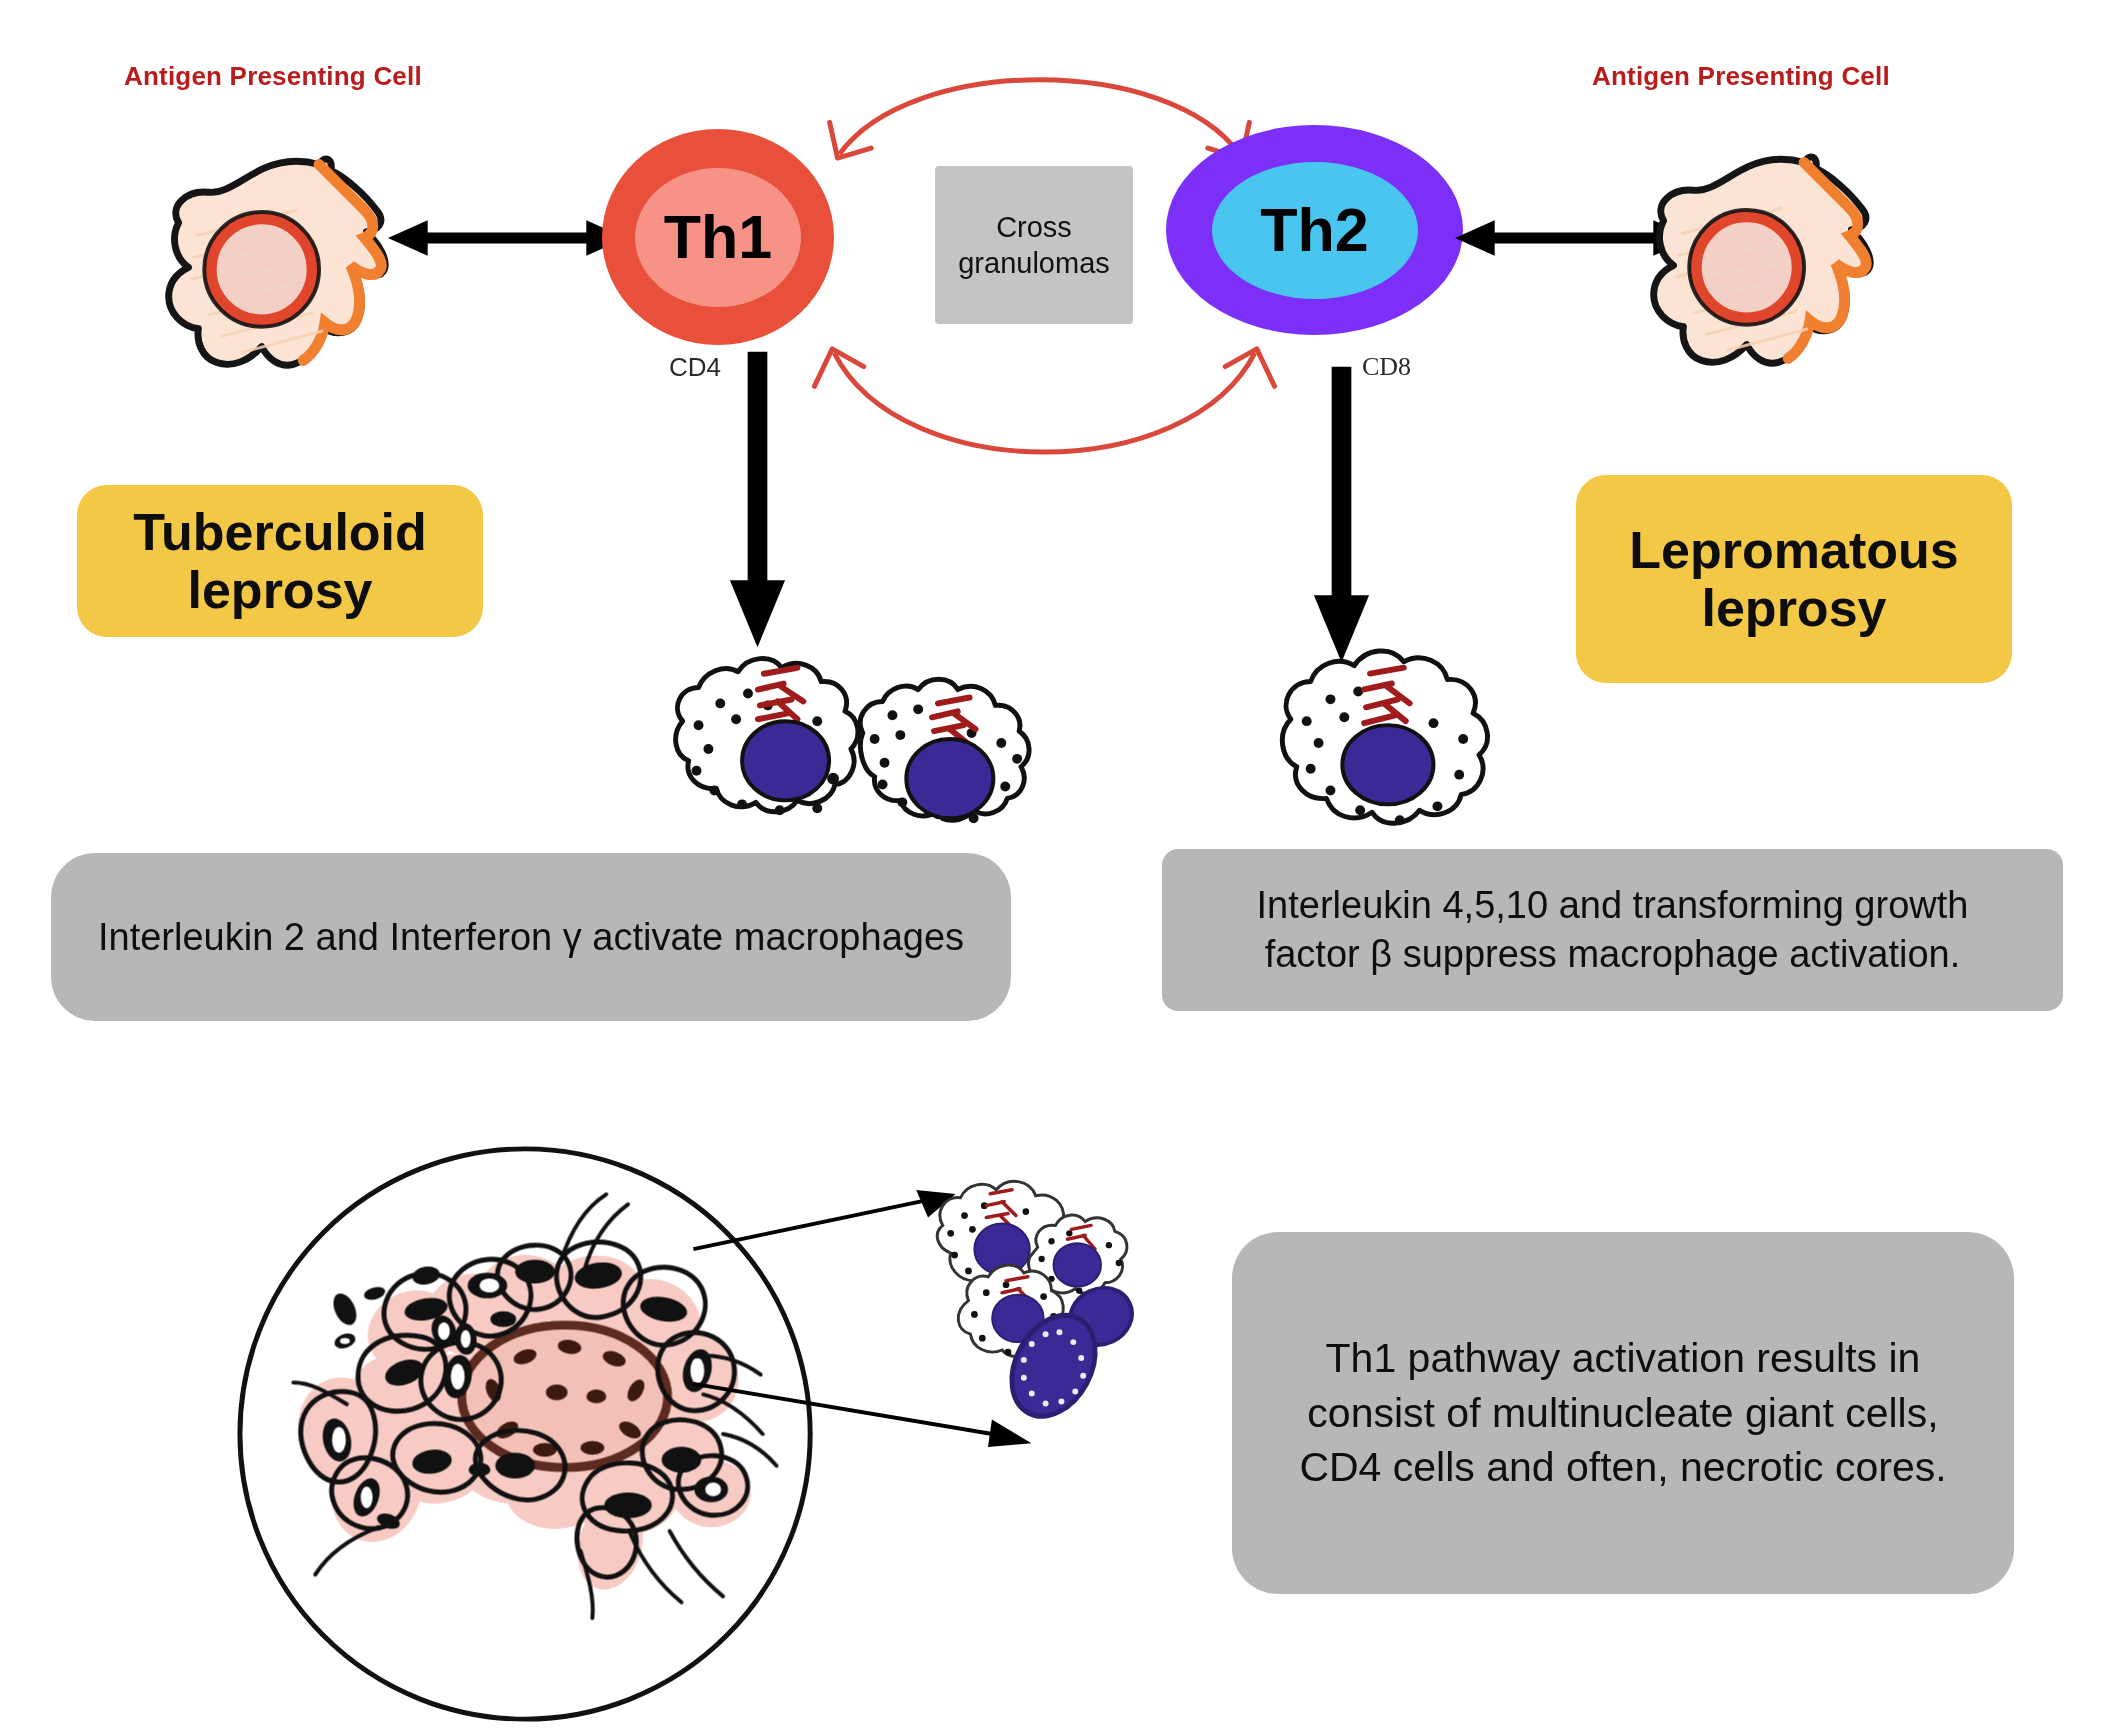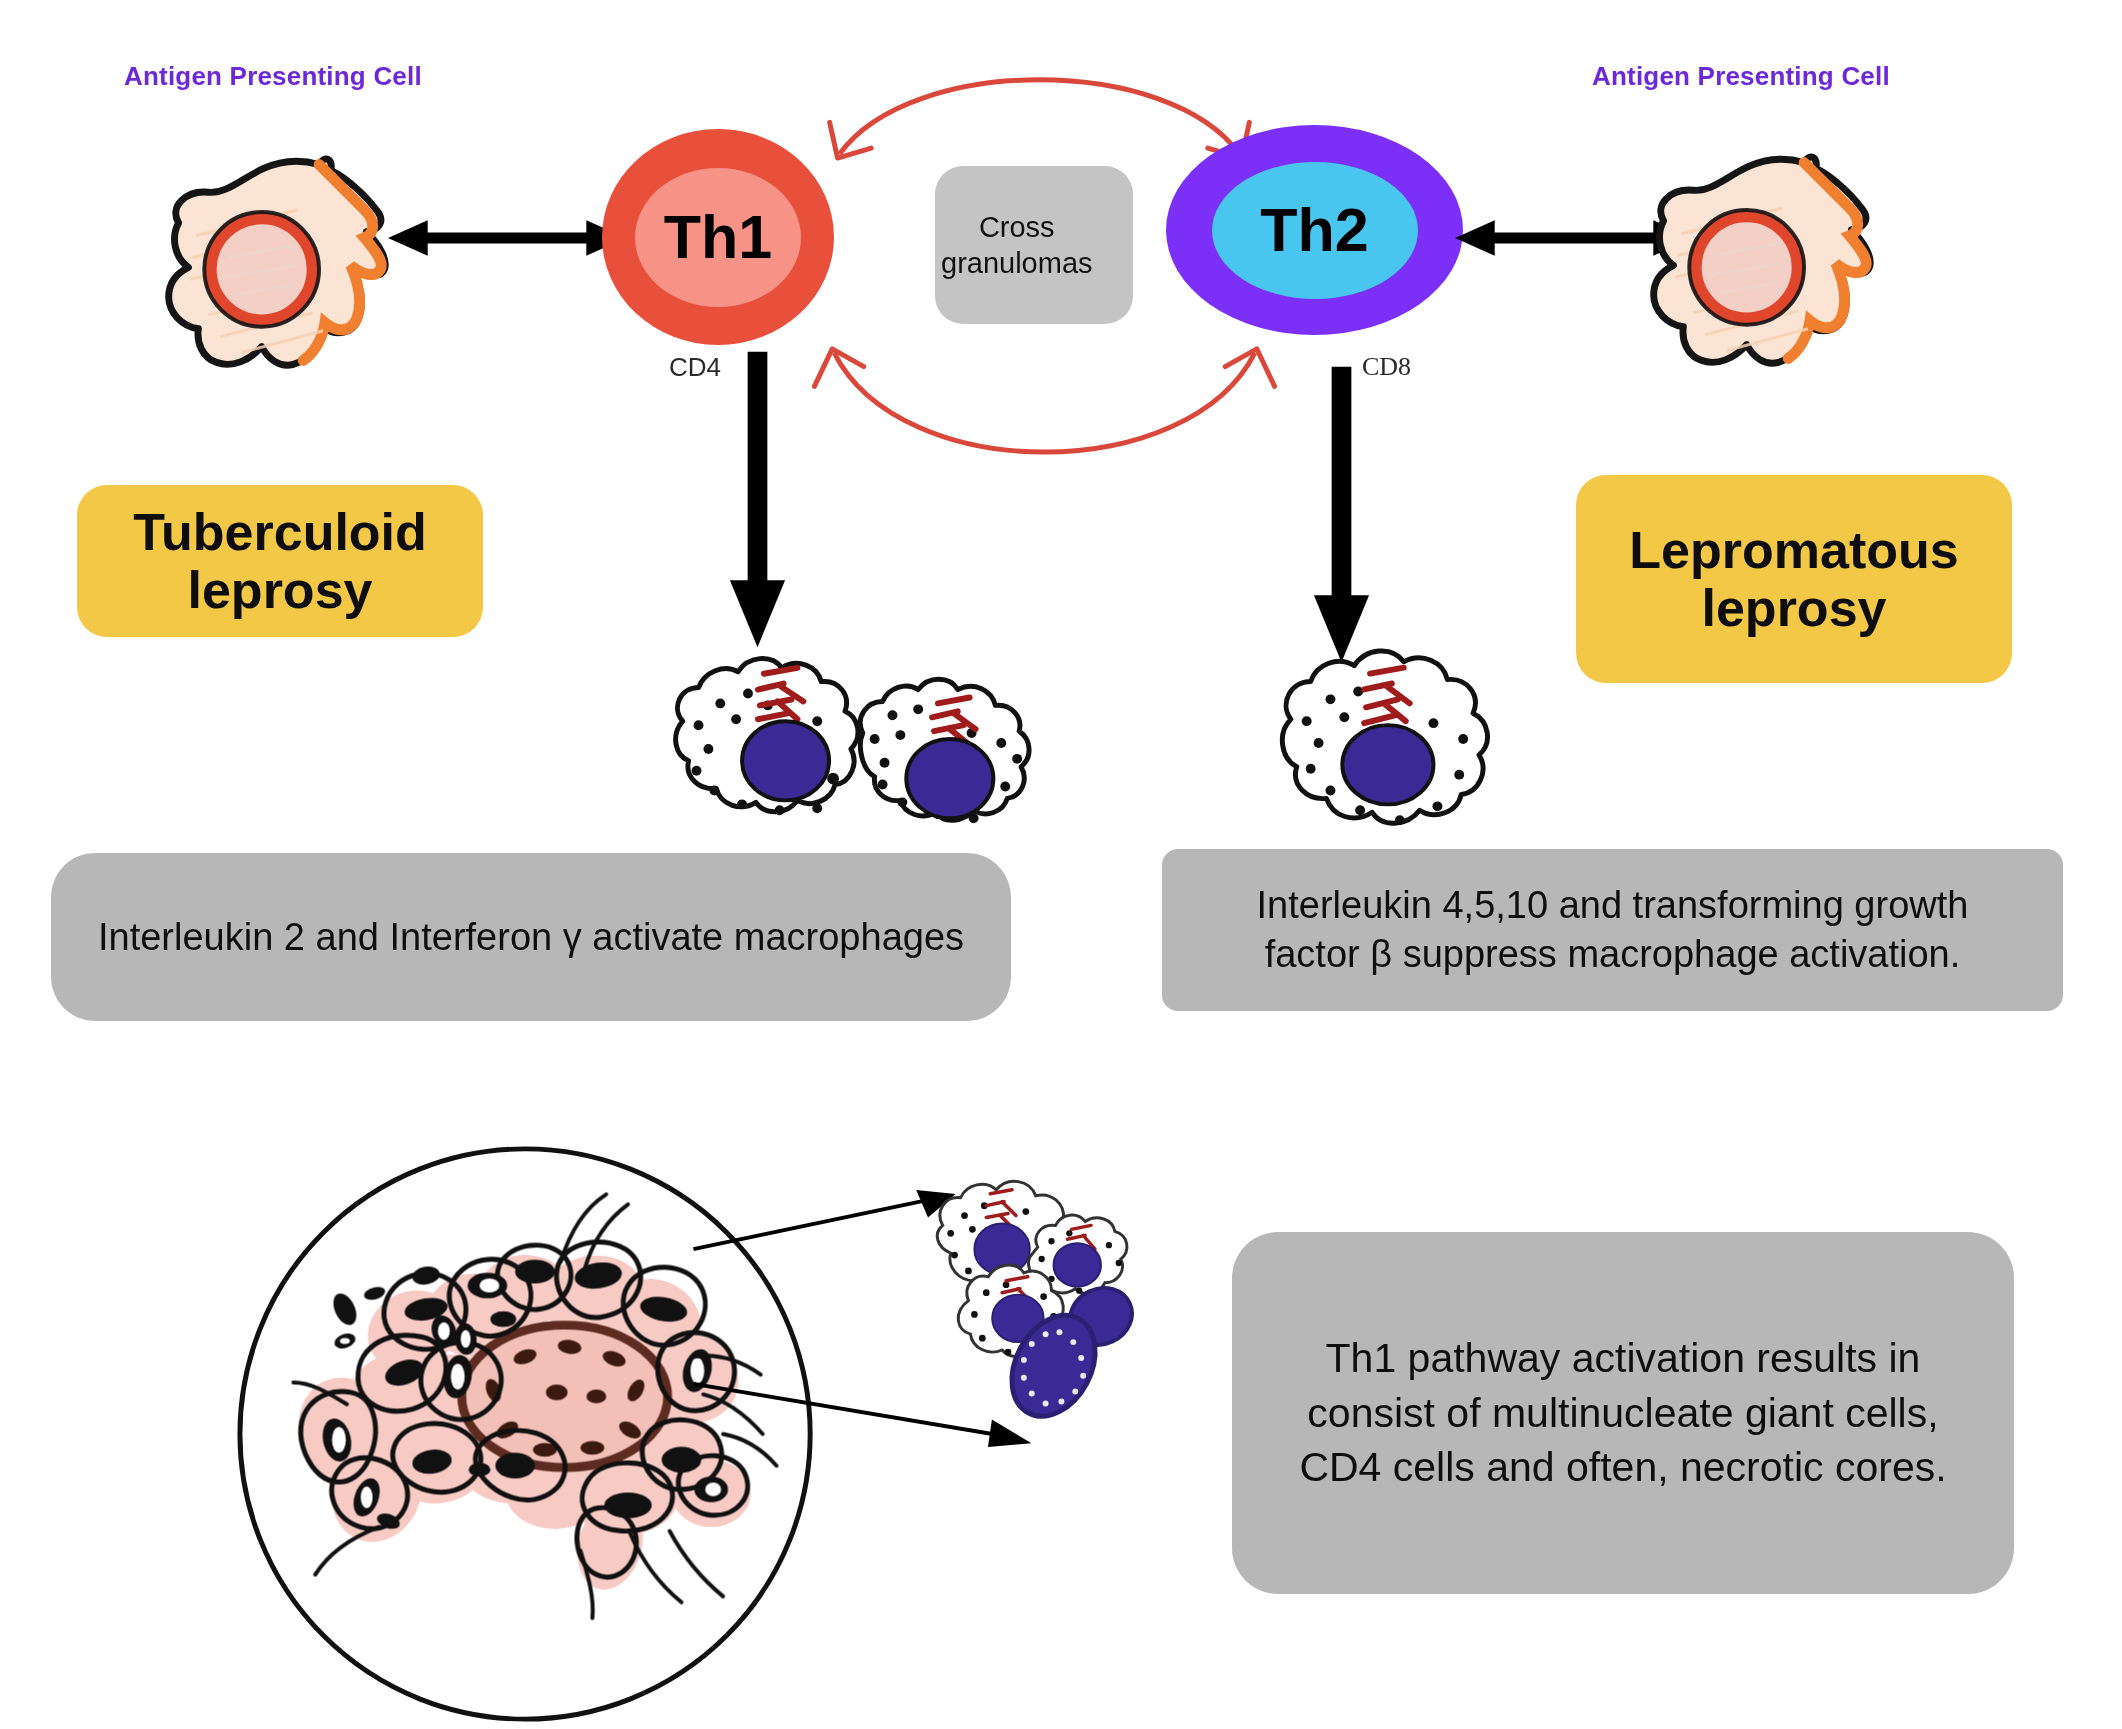--- a/index.html
+++ b/index.html
@@ -17,21 +17,21 @@
     background: #ffffff;
     overflow: hidden;
   }
   .abs { position: absolute; }
 
   
   .apc-label {
     font-family: "Liberation Sans", sans-serif;
     font-weight: bold;
     font-size: 26px;
-    color: #6d28d9;
+    color: #b91c1c;
     letter-spacing: 0.2px;
     white-space: nowrap;
   }
 
   
   .th-cell {
     display: flex;
     align-items: flex-end;
     justify-content: center;
   }
@@ -59,24 +59,24 @@
   .cd-label {
     font-family: "Liberation Sans", sans-serif;
     font-size: 26px;
     color: #2a2a2a;
     white-space: nowrap;
   }
 
   
   .cross-box {
     background: #c4c4c4;
-    border-radius: 28px;
+    border-radius: 4px;
     display: flex;
     align-items: center;
-    justify-content: flex-start;
+    justify-content: center;
     text-align: center;
     font-family: "Liberation Sans", sans-serif;
     font-size: 29px;
     color: #111111;
     line-height: 1.25;
     padding: 6px;
     box-sizing: border-box;
   }
   .yellow-box {
     background: #f3c847;

